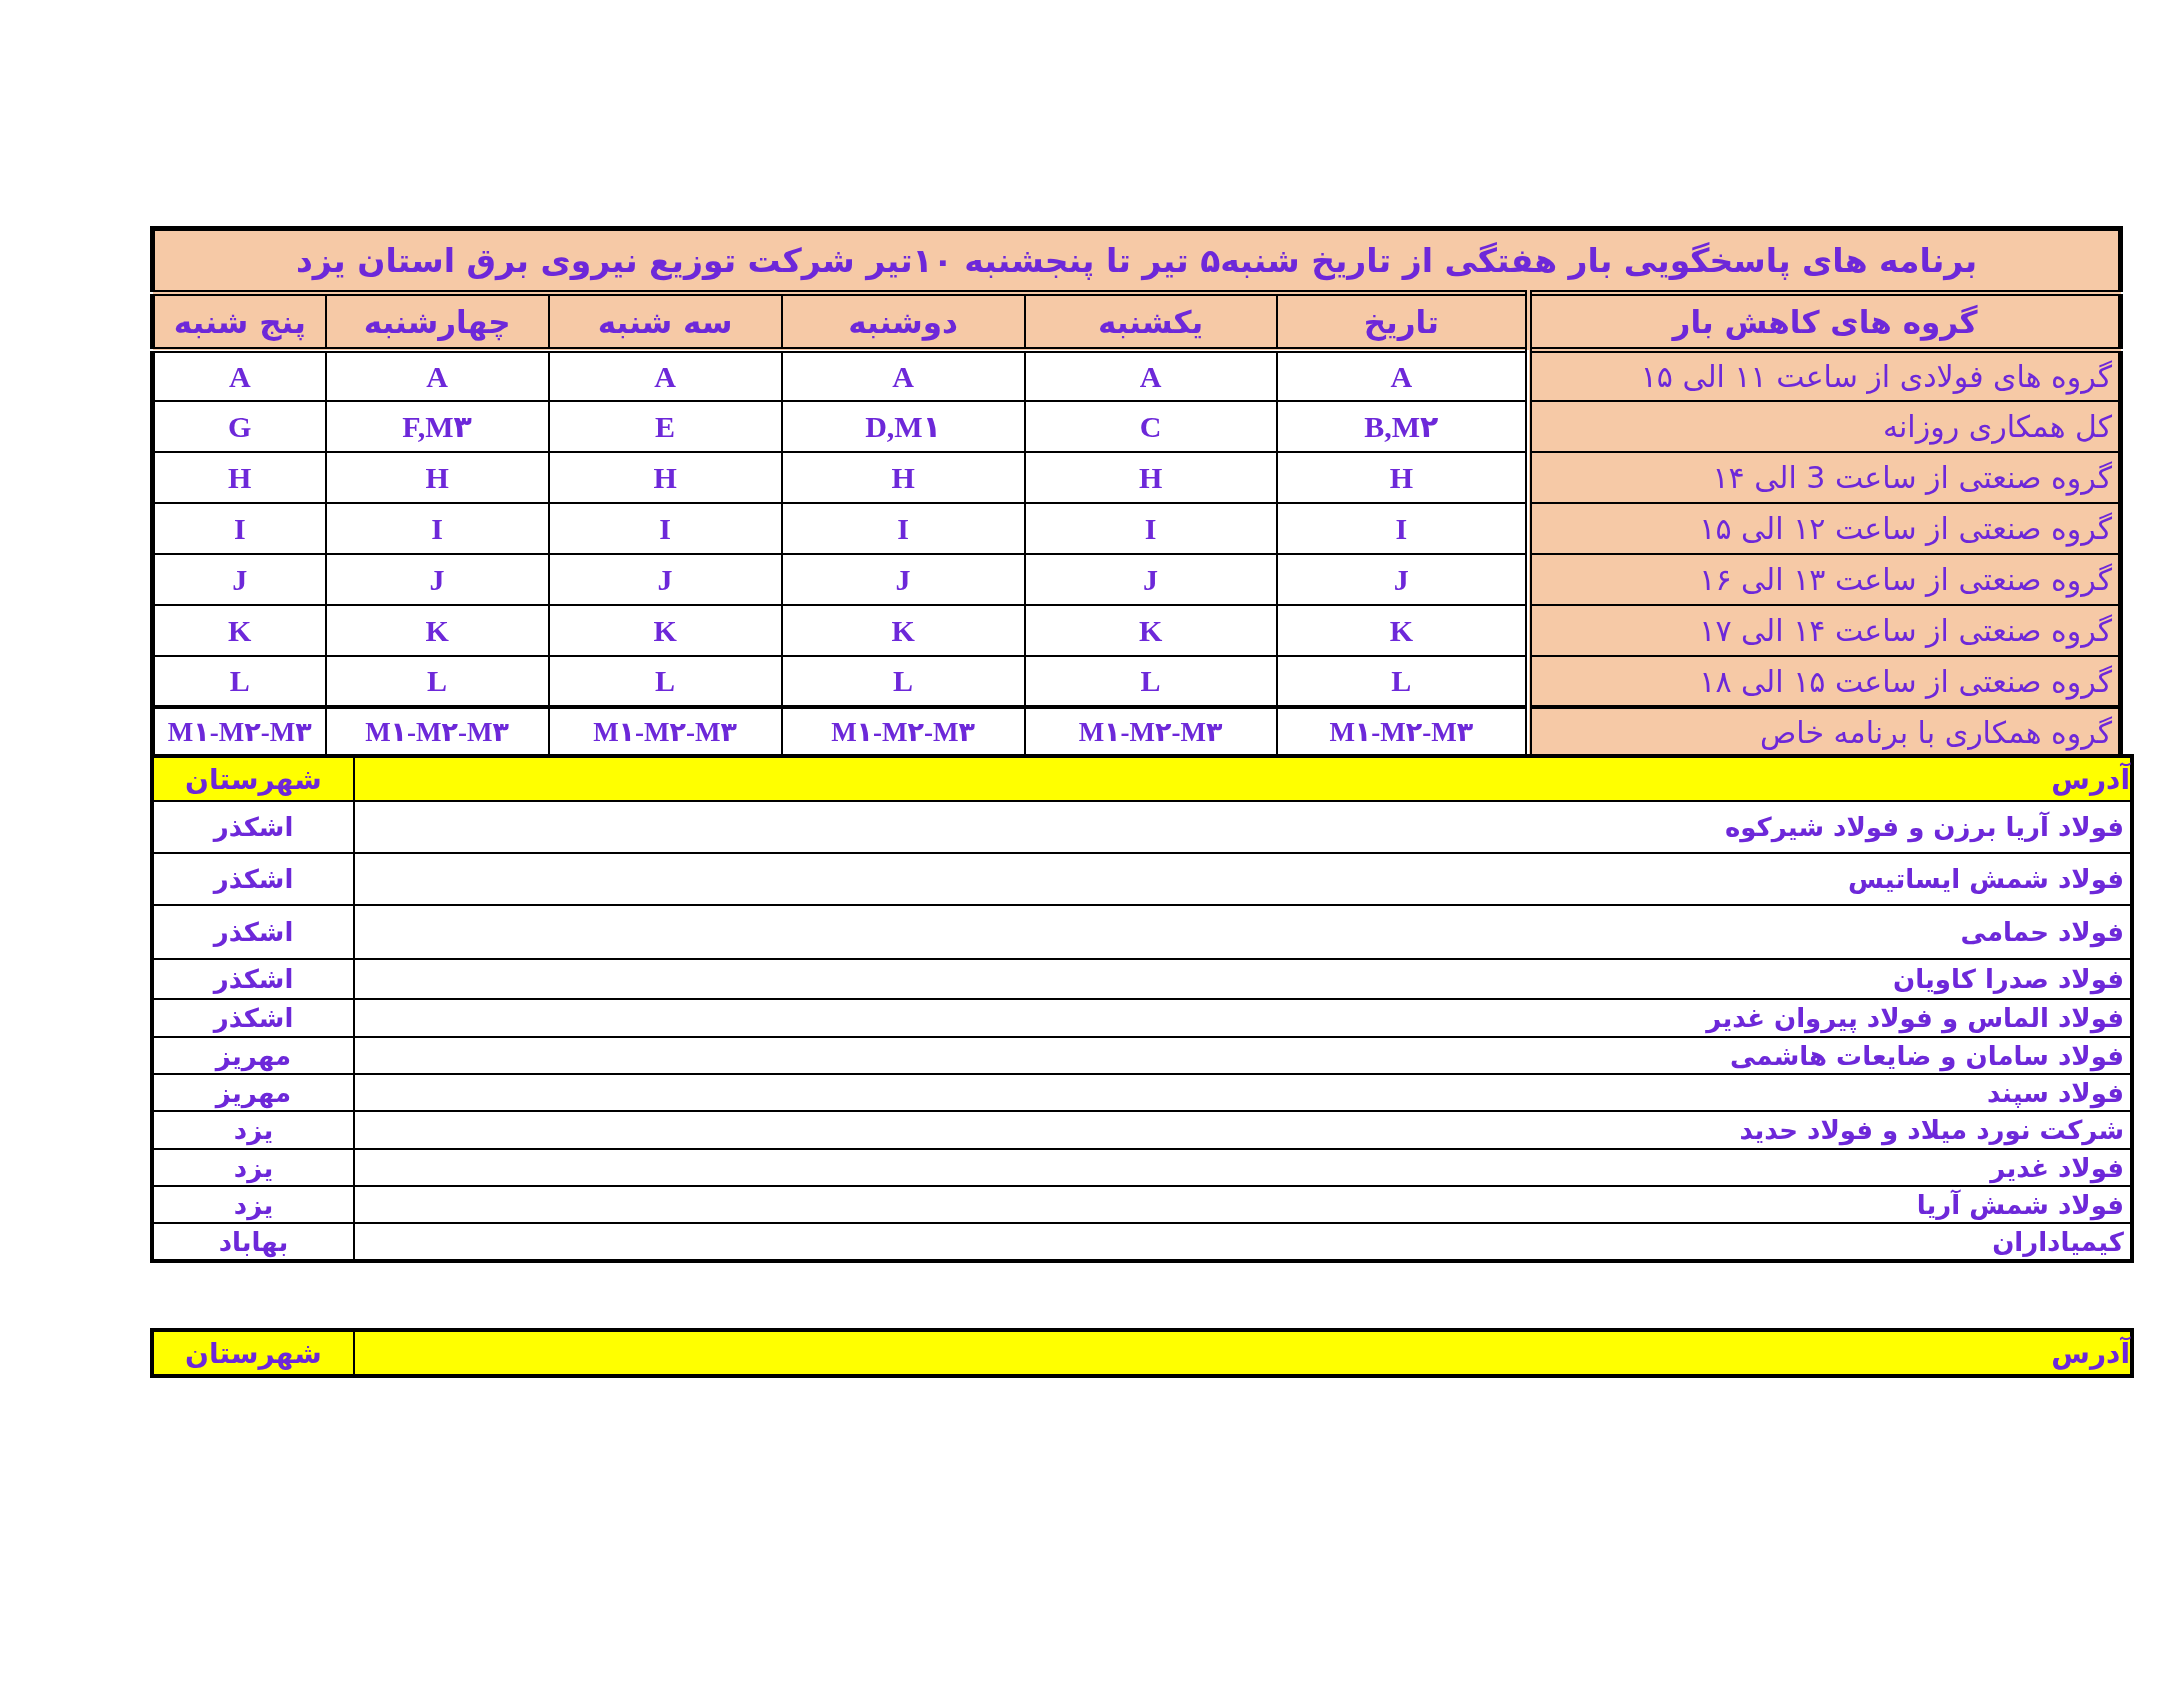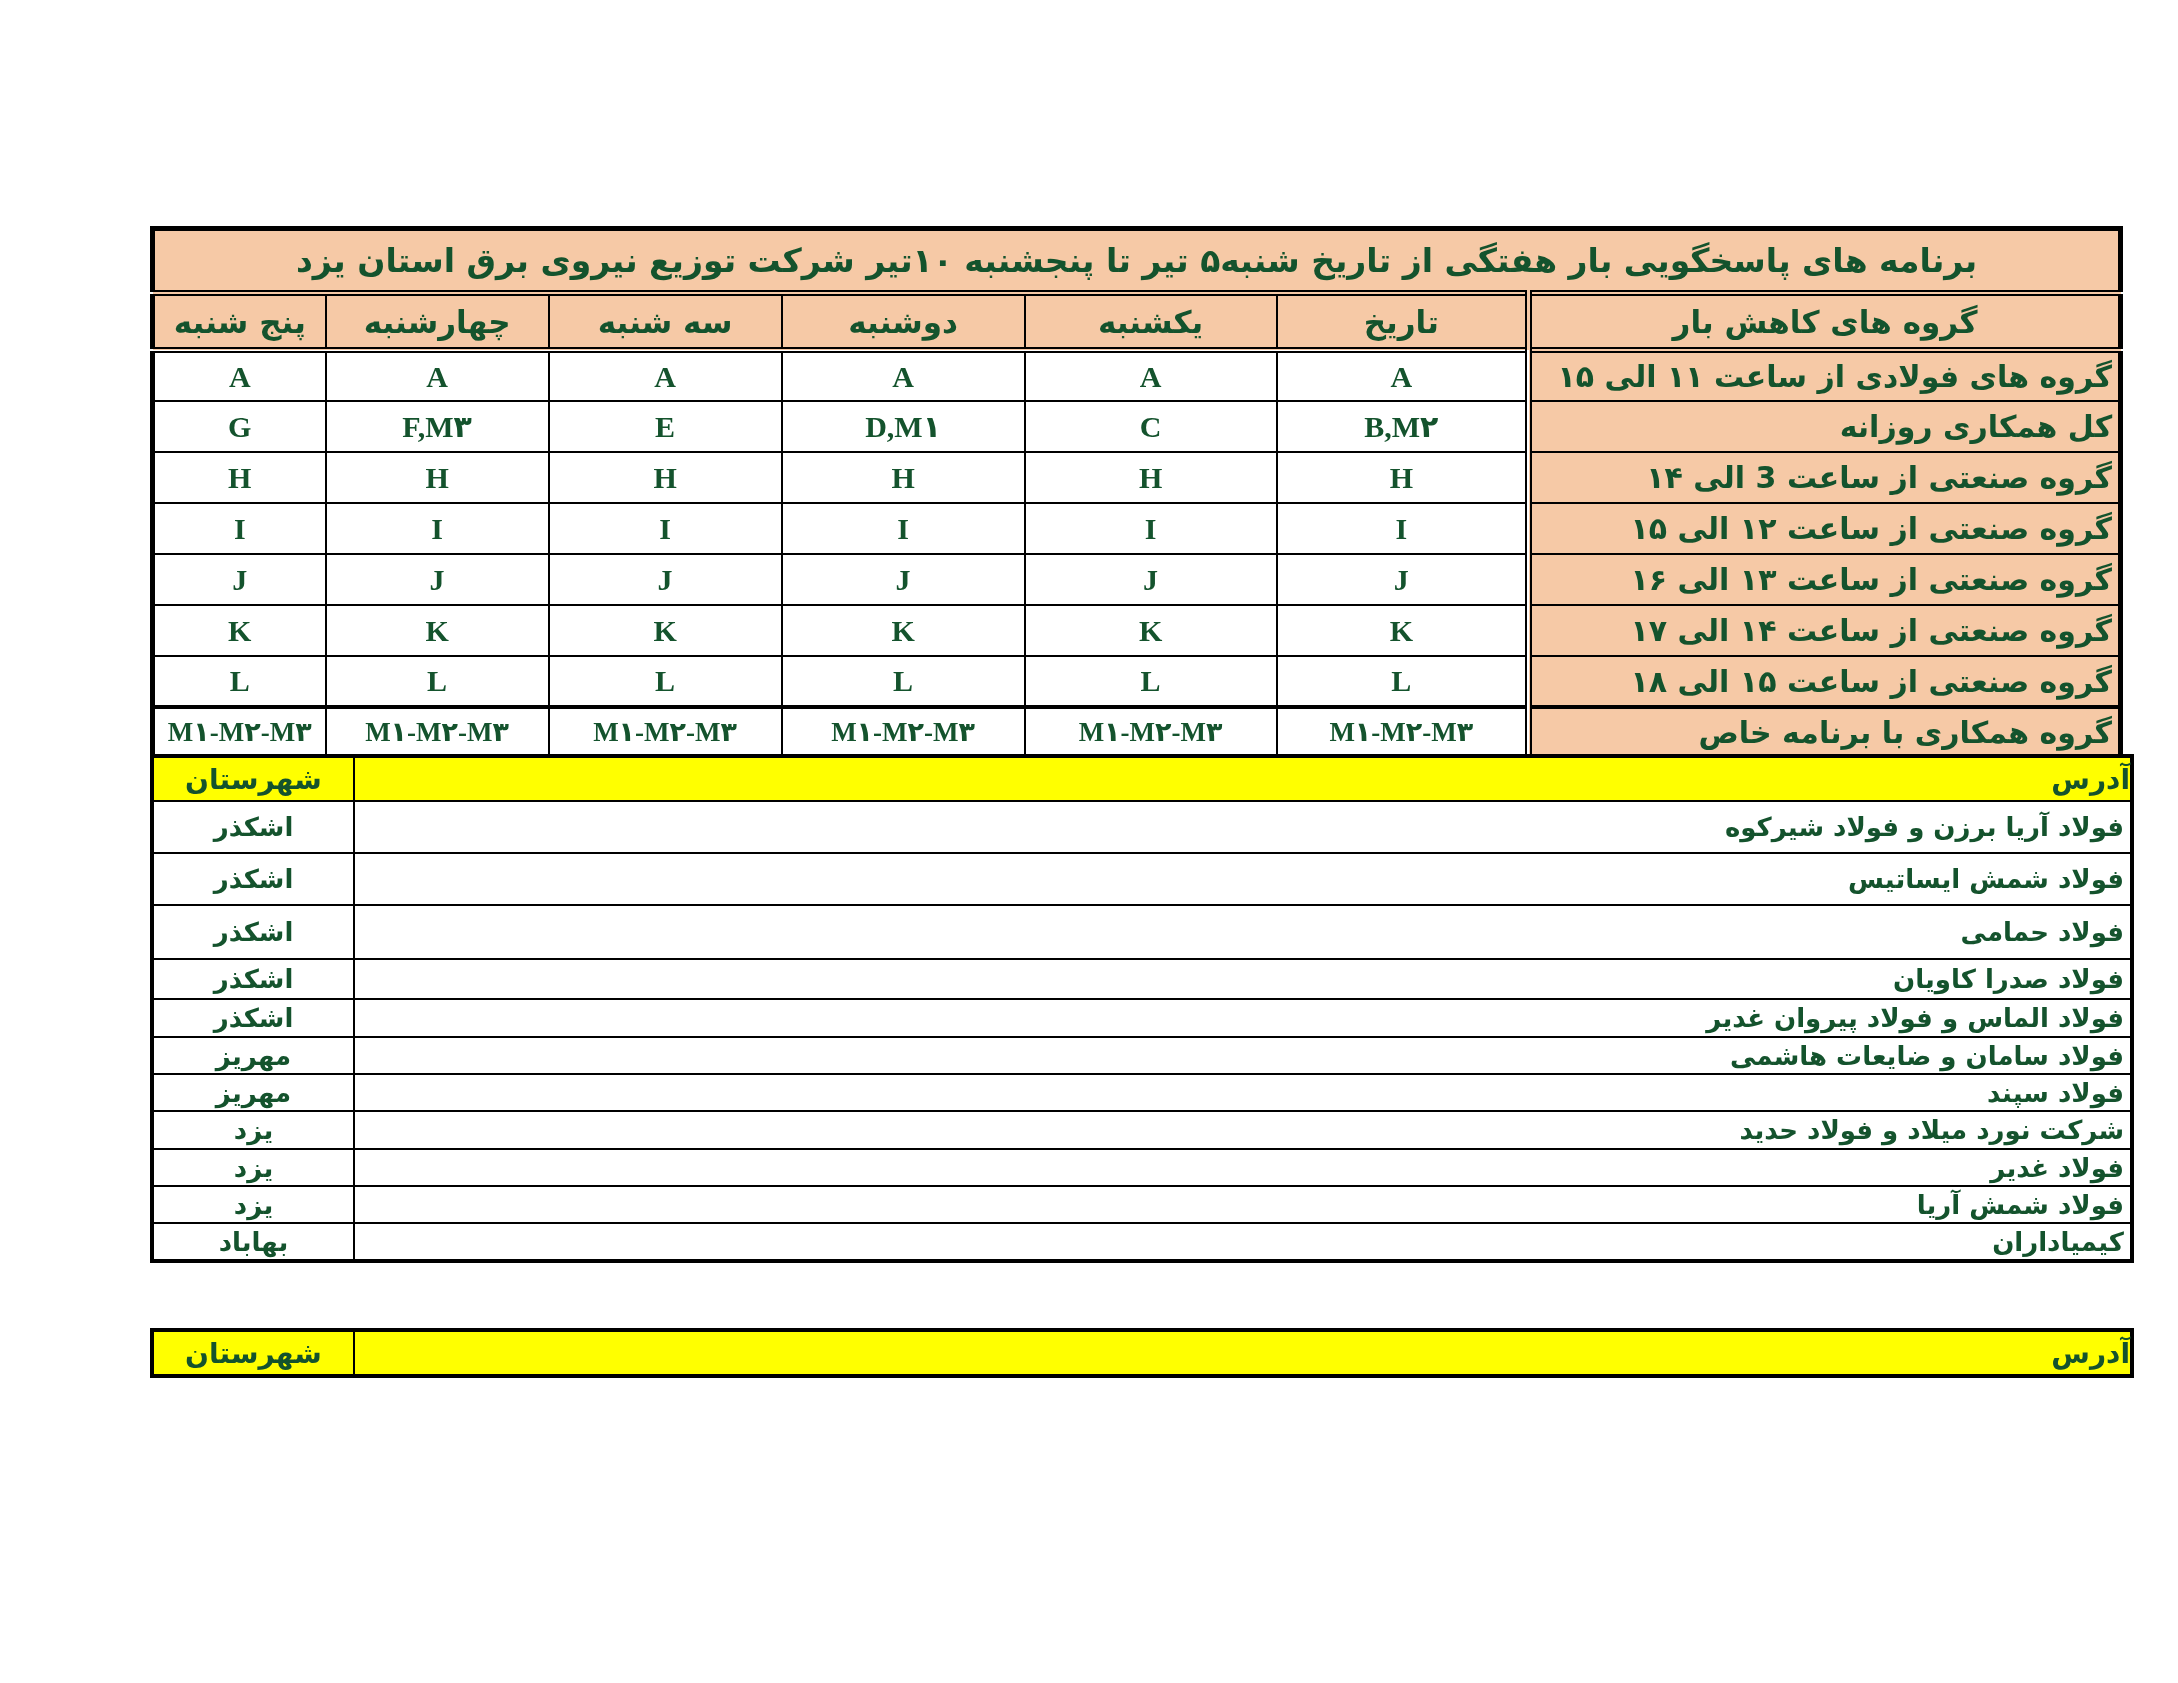--- a/index.html
+++ b/index.html
@@ -1,31 +1,31 @@
 <!DOCTYPE html>
 <html lang="fa"><head>
 <meta charset="utf-8">
 <style>
   html,body{margin:0;padding:0;background:#ffffff;}
   .sheet{position:relative;width:2178px;height:1683px;background:#ffffff;overflow:hidden;
-         font-family:"DejaVu Sans",sans-serif;color:#14532d;}
+         font-family:"DejaVu Sans",sans-serif;color:#6d28d9;}
   table{border-collapse:collapse;table-layout:fixed;}
   td,th{overflow:visible;padding:0;vertical-align:middle;}
 
   
   .sched{position:absolute;left:150px;top:226px;width:1971px;border:5px solid #000;}
   .sched td,.sched th{border:2px solid #000;}
   .sched .title-cell{background:#F6C9A6;height:59px;text-align:center;
         font-weight:bold;font-size:33px;}
   .sched .title-cell{border-bottom:6px double #000;}
   .sched .head-row th{background:#F6C9A6;height:51px;text-align:center;
         font-weight:bold;font-size:31px;border-bottom:6px double #000;}
   .sched .lblcol{border-left:7px double #000 !important;}
   .sched .lbl{background:#F6C9A6;text-align:right;padding:0 6px 0 2px;
-        font-weight:bold;font-size:30px;white-space:nowrap;}
+        font-weight:normal;font-size:30px;white-space:nowrap;}
   .sched .val{background:#ffffff;text-align:center;font-weight:bold;font-size:30px;
         font-family:"Liberation Serif","DejaVu Sans",serif;}
   .sched tr.data{height:51px;}
   .sched tr.mrow td{border-top:4px solid #000;}
   .sched tr.mrow .val{font-size:27px;white-space:nowrap;}
 
   
   .sec{position:absolute;left:150px;width:1984px;border:4px solid #000;}
   .sec td{border:2px solid #000;}
   .sec .sechead{background:#F2AC80;height:59px;text-align:center;font-weight:bold;

